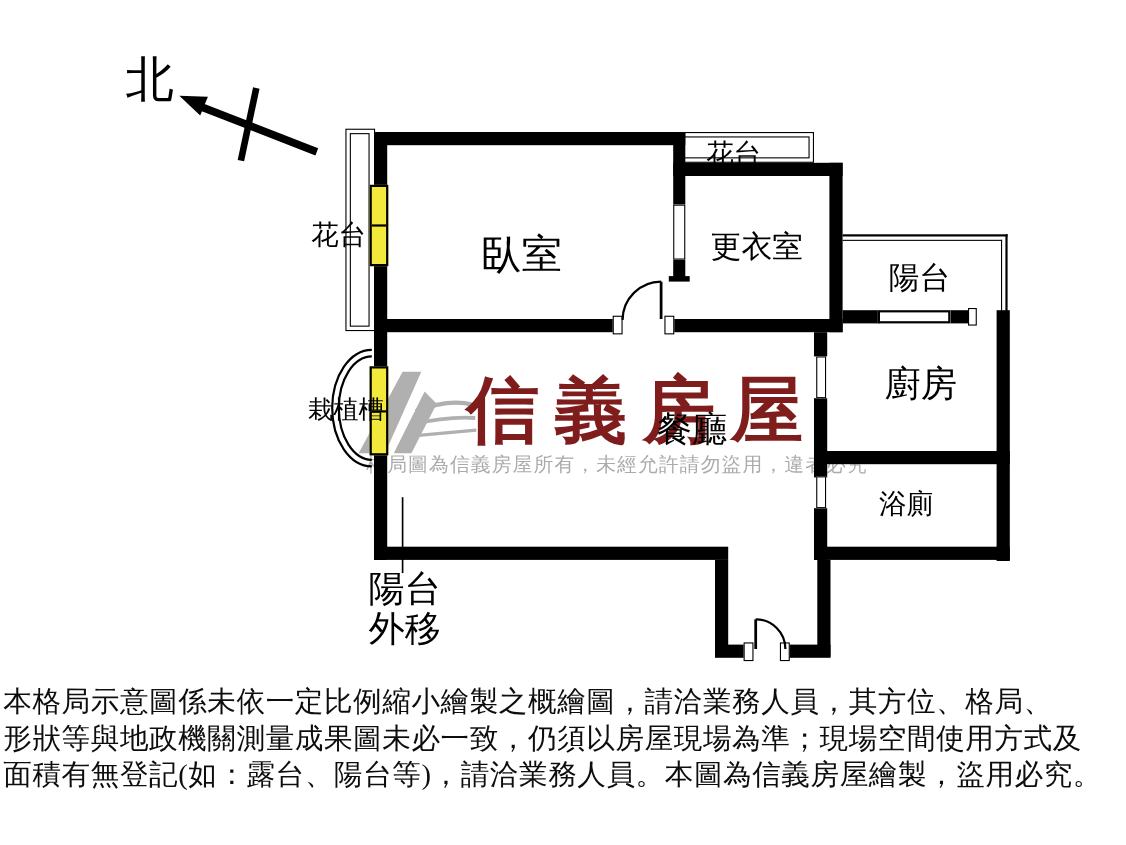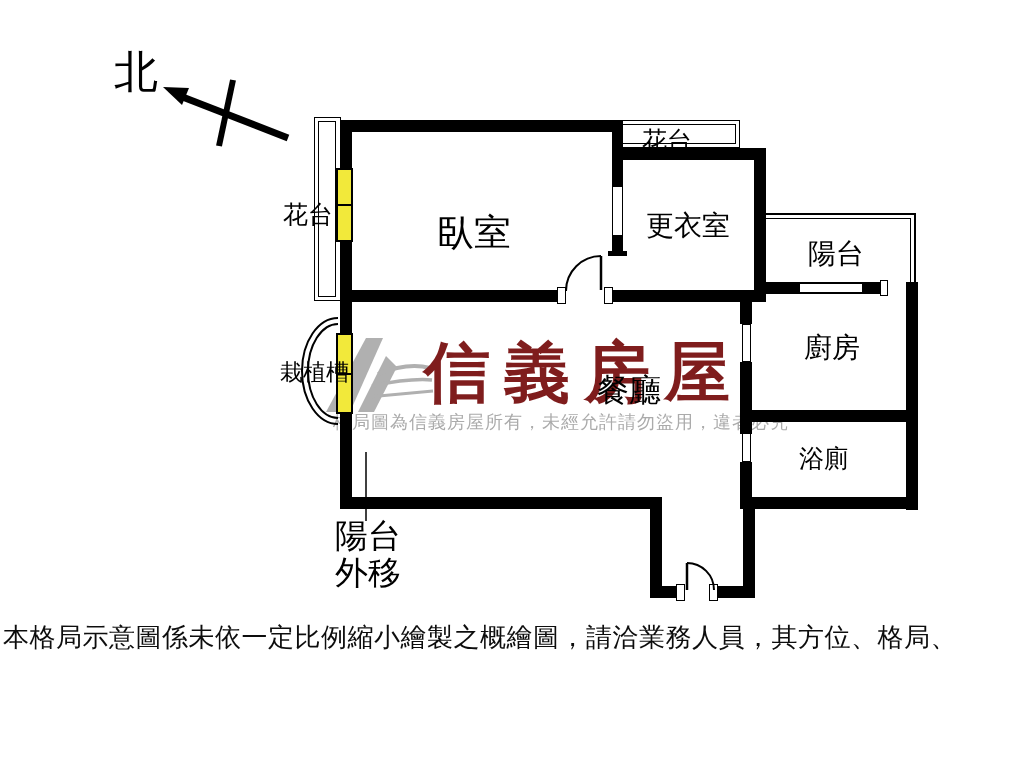--- a/index.html
+++ b/index.html
@@ -105,27 +105,29 @@
       <path d="M338 318 A36 53 0 0 0 338 424" stroke="#000" stroke-width="2" fill="none"></path>
     </g>
   </svg>
   <svg class="under" style="left:0;top:0;" width="1024" height="768">
     <line x1="366" y1="452" x2="366" y2="521" stroke="#000" stroke-width="1.5"></line>
   </svg>
 
   <div class="rlabel" style="left:437px;top:190px;font-size:37px;margin-top:24px;">臥室</div>
   <div class="rlabel" style="left:646px;top:211px;font-size:28px;">更衣室</div>
   <div class="rlabel" style="left:808px;top:239px;font-size:28px;">陽台</div>
-  <div class="rlabel" style="left:804px;top:333px;font-size:28px;">廚房</div>
+  <div class="rlabel" style="left:804px;top:333px;font-size:33px;">廚房</div>
   <div class="rlabel" style="left:799px;top:446px;font-size:25px;">浴廁</div>
   <div class="rlabel" style="left:597px;top:374px;font-size:32px;">餐廳</div>
 
   <div class="rlabel" style="left:642px;top:128px;font-size:25px;z-index:6;">花台</div>
   <div class="rlabel" style="left:283px;top:202px;font-size:25px;">花台</div>
   <div class="rlabel" style="left:280px;top:361px;font-size:23px;">栽植槽</div>
   <div class="rlabel" style="left:335px;top:518px;font-size:33px;line-height:37px;">
     <div>陽台</div>
     <div>外移</div>
   </div>
 
   <div class="disc" style="top:621px;">本格局示意圖係未依一定比例縮小繪製之概繪圖，請洽業務人員，其方位、格局、</div>
+  <div class="disc" style="top:654.5px;">形狀等與地政機關測量成果圖未必一致，仍須以房屋現場為準；現場空間使用方式及</div>
+  <div class="disc" style="top:688px;">面積有無登記(如：露台、陽台等)，請洽業務人員。本圖為信義房屋繪製，盜用必究。</div>
 
 </div>
 
 </body></html>

